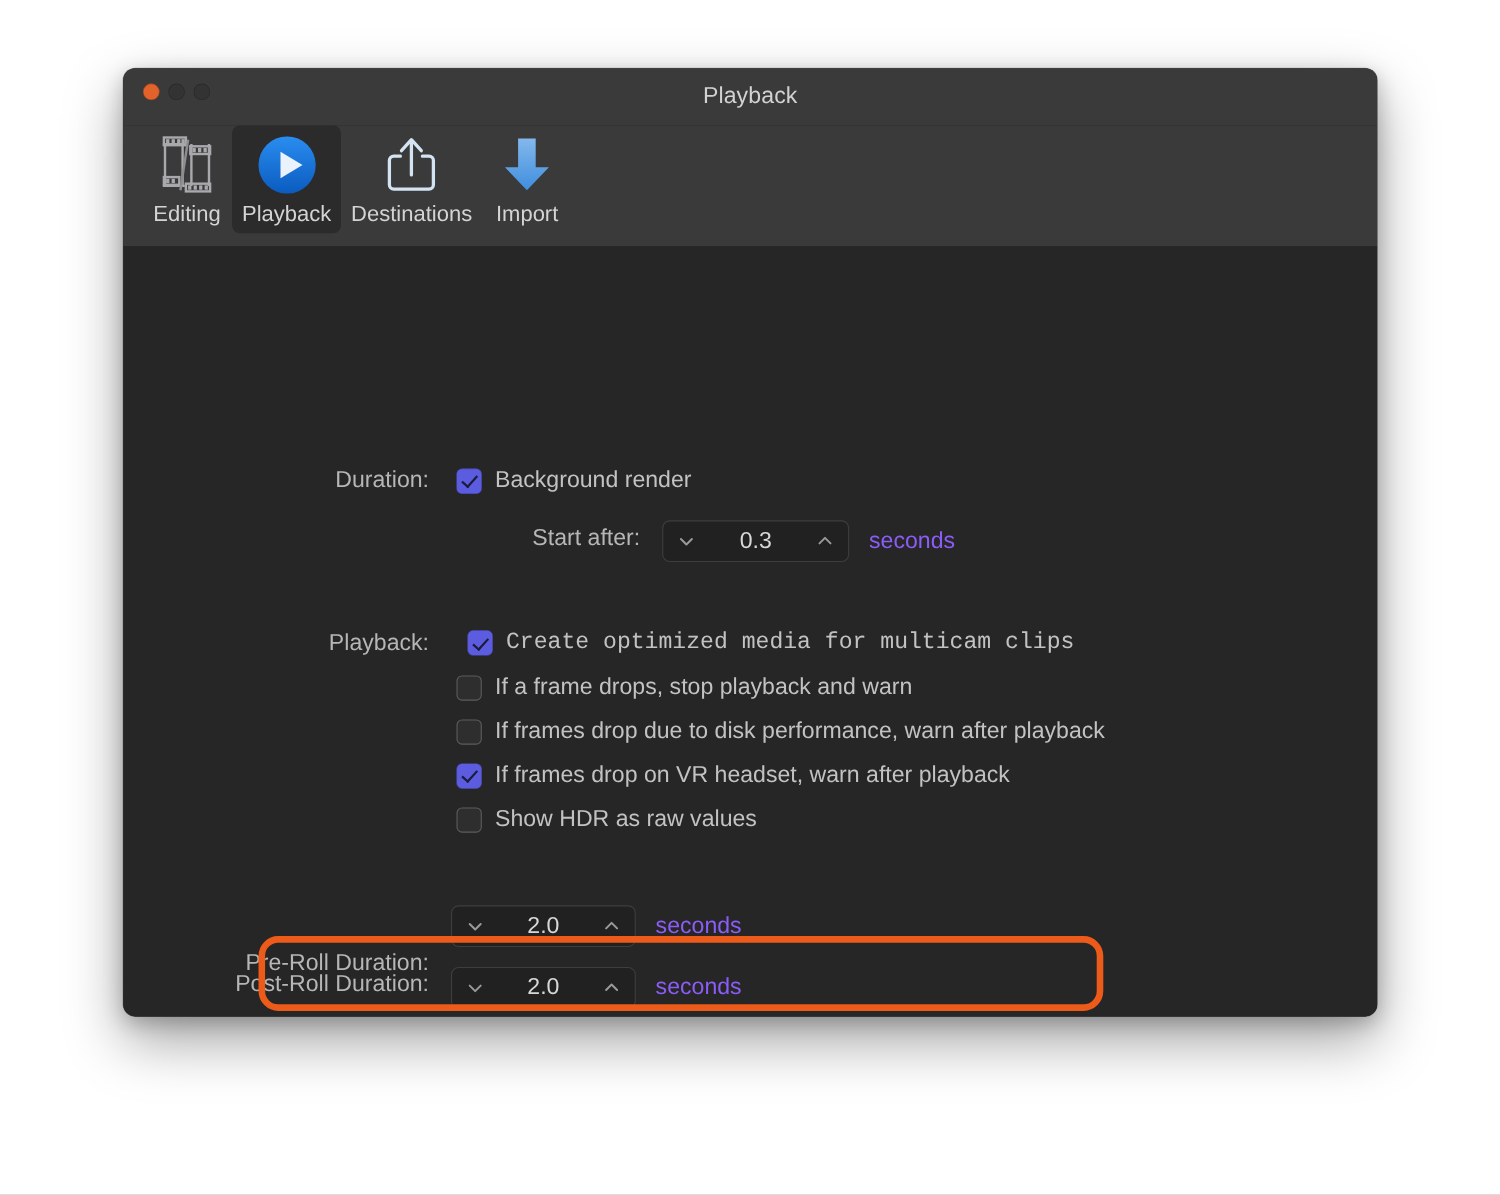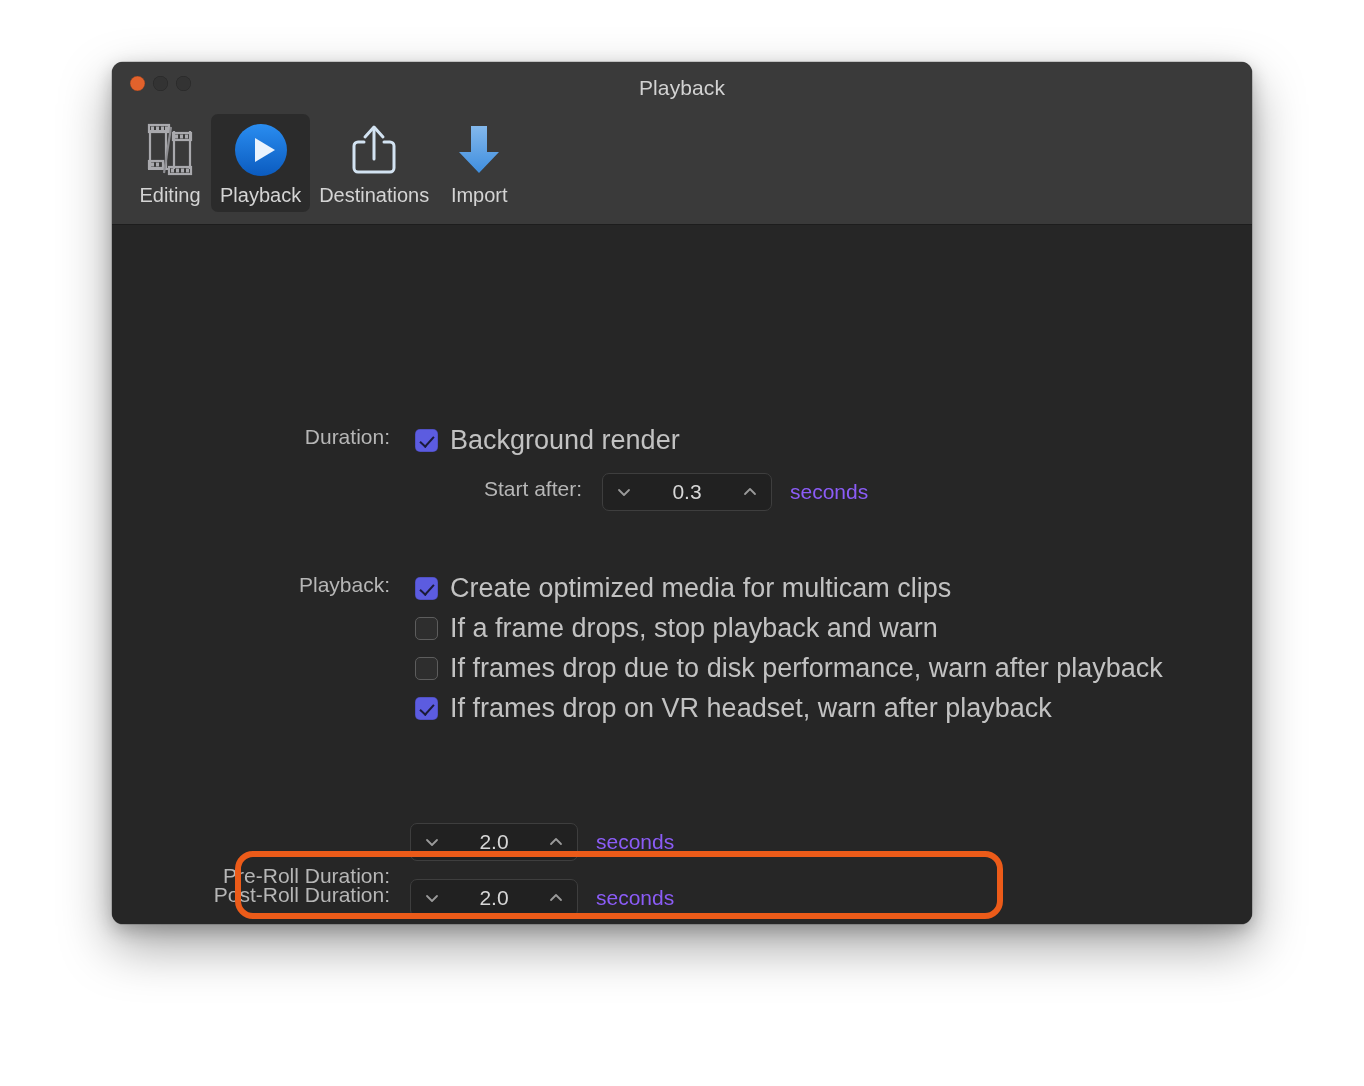--- a/index.html
+++ b/index.html
@@ -145,21 +145,21 @@
     position: absolute;
     left: 7.5px;
     top: 3.5px;
     width: 6px;
     height: 12px;
     border: solid #1b1b3a;
     border-width: 0 2.6px 2.6px 0;
     transform: rotate(42deg);
   }
   .cbox-label {
-    font-size: 27px;
+    font-size: 21px;
     color: #c2c2c2;
     white-space: nowrap;
   }
 
   
   .stepper {
     height: 38px;
     background: #212121;
     border: 1px solid #3e3e3e;
     border-radius: 7px;
@@ -332,36 +332,40 @@
             </svg>
         </span>
       </div>
       <span class="unit">seconds</span>
     </div>
 
     <div class="row" style="left:0; top:348px; width:278px; justify-content:flex-end;">
       <span class="field-label">Playback:</span>
     </div>
 
-    <div class="row cbox-row" style="left:303px; top:348px;">
+    <div class="row cbox-row" style="left:313px; top:348px;font-family:Liberation Mono, monospace;">
       <span class="cbox on"></span>
       <span class="cbox-label">Create optimized media for multicam clips</span>
     </div>
     <div class="row cbox-row" style="left:303px; top:388px;">
       <span class="cbox off"></span>
       <span class="cbox-label">If a frame drops, stop playback and warn</span>
     </div>
     <div class="row cbox-row" style="left:303px; top:428px;">
       <span class="cbox off"></span>
       <span class="cbox-label">If frames drop due to disk performance, warn after playback</span>
     </div>
     <div class="row cbox-row" style="left:303px; top:468px;">
       <span class="cbox on"></span>
       <span class="cbox-label">If frames drop on VR headset, warn after playback</span>
     </div>
+    <div class="row cbox-row" style="left:303px; top:508px;">
+      <span class="cbox off"></span>
+      <span class="cbox-label">Show HDR as raw values</span>
+    </div>
 
     <div class="row" style="left:0; top:602px; width:278px; justify-content:flex-end;margin-top:37px;">
       <span class="field-label">Pre-Roll Duration:</span>
     </div>
     <div class="row" style="left:298px; top:598px;">
       <div class="stepper" style="width:168px;">
         <span class="chev">
           <svg width="16" height="16" viewBox="0 0 16 16">
               <path d="M3 6 L8 11 L13 6" stroke="#9a9a9a" stroke-width="1.8" fill="none" stroke-linecap="round" stroke-linejoin="round"></path>
             </svg>

